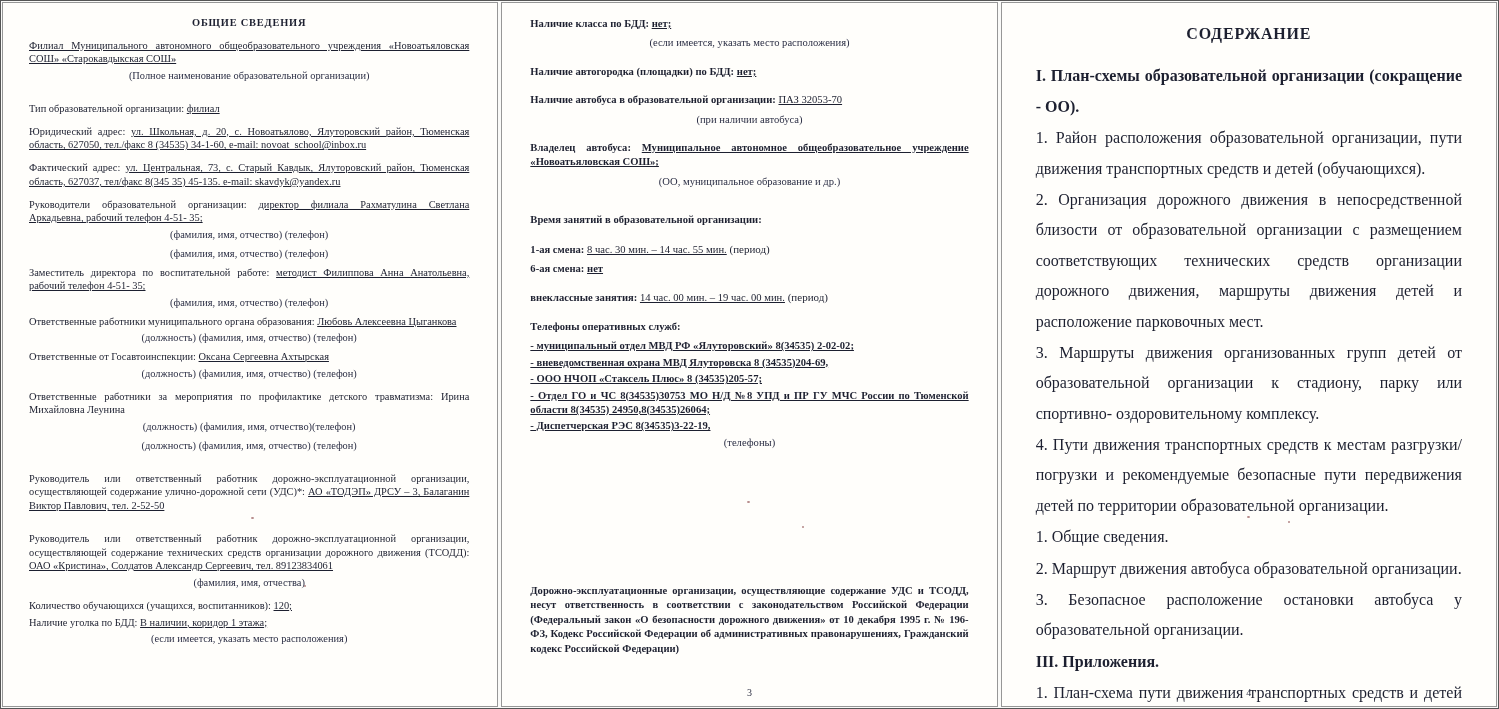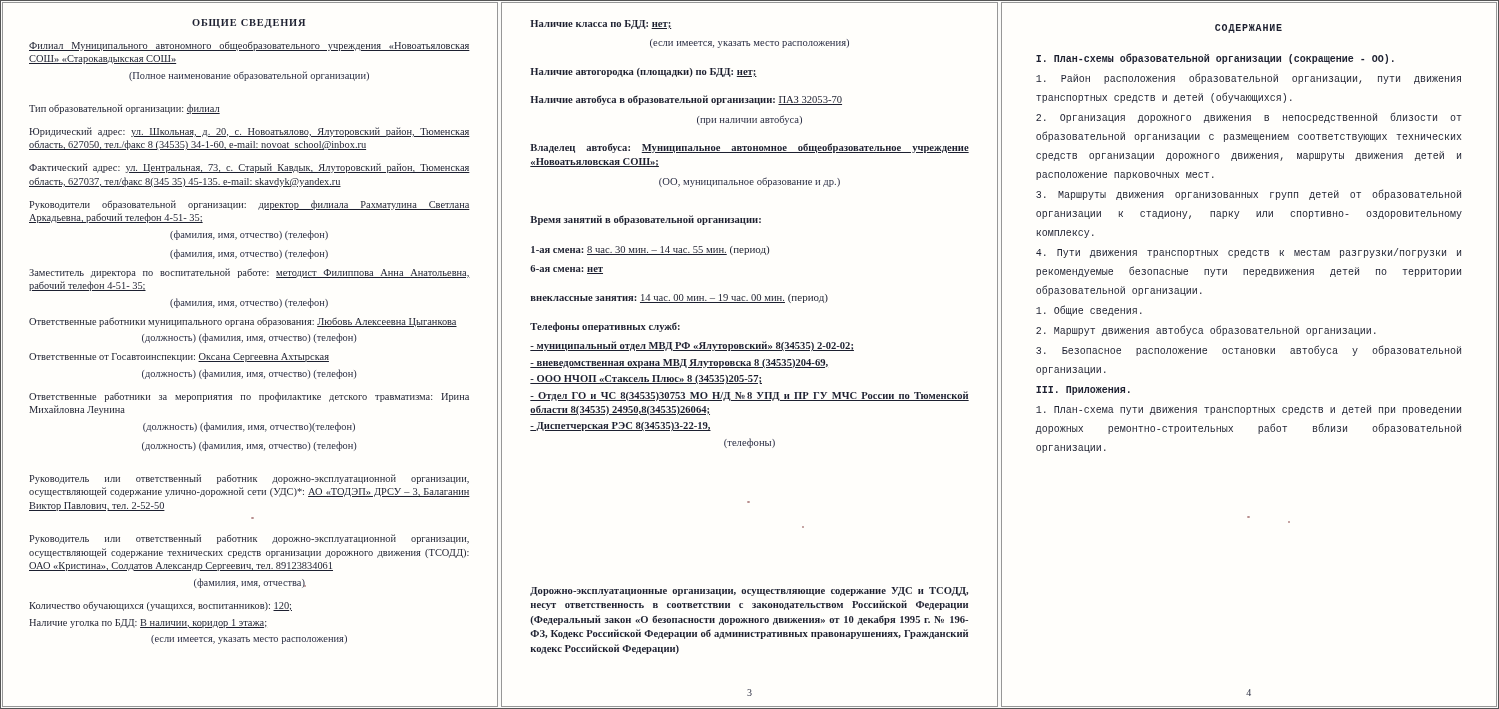--- a/index.html
+++ b/index.html
@@ -6,21 +6,21 @@
   body{background:#dcdcdc;font-family:"Liberation Serif","DejaVu Serif",serif;}
   .canvas{width:1499px;height:709px;background:#fafaf8;border:1px solid #555;box-sizing:border-box;display:flex;gap:3px;padding:1px;}
   .page{flex:1 1 0;background:#fffefb;border:1px solid #979797;box-sizing:border-box;position:relative;overflow:hidden;color:#1d2030;}
   .content{position:relative;height:100%;box-sizing:border-box;}
   .page1 .content{padding:13px 28px 8px 26px;}
   .page2 .content{padding:14px 28px 8px 28px;display:flex;flex-direction:column;}
   .page3 .content{padding:16px 34px 8px 34px;}
   p.block{margin:0;}
   .page1 p.block{font-size:10.4px;line-height:1.32;margin-bottom:3px;text-align:justify;}
   .page2 p.block{font-size:10.6px;line-height:1.36;margin-bottom:5px;text-align:justify;}
-  .page3 p.block{font-size:10px;line-height:1.9;text-align:justify;margin-bottom:1px;font-family:Liberation Mono, monospace;}
+  .page3 p.block{font-size:16px;line-height:1.9;text-align:justify;margin-bottom:1px;}
   p.title{text-align:center !important;font-weight:bold;font-size:12.4px;letter-spacing:.8px;margin-bottom:9px !important;}
   .page3 p.title{margin-bottom:12px !important;}
   p.center{text-align:left;}
   p.caption{text-align:center !important;font-size:7.9px;line-height:1.25;margin:0 0 5px !important;color:#2c2f45;}
   .gap-top{margin-top:9px !important;}
   .gap-top-lg{margin-top:19px !important;}
   .page2 p.phone{margin-bottom:2px;}
   .legal{margin-top:auto !important;font-weight:bold;font-size:10.3px;line-height:1.38;margin-bottom:42px !important;}
   span.u{text-decoration:underline;}
   span.b{font-weight:bold;}

